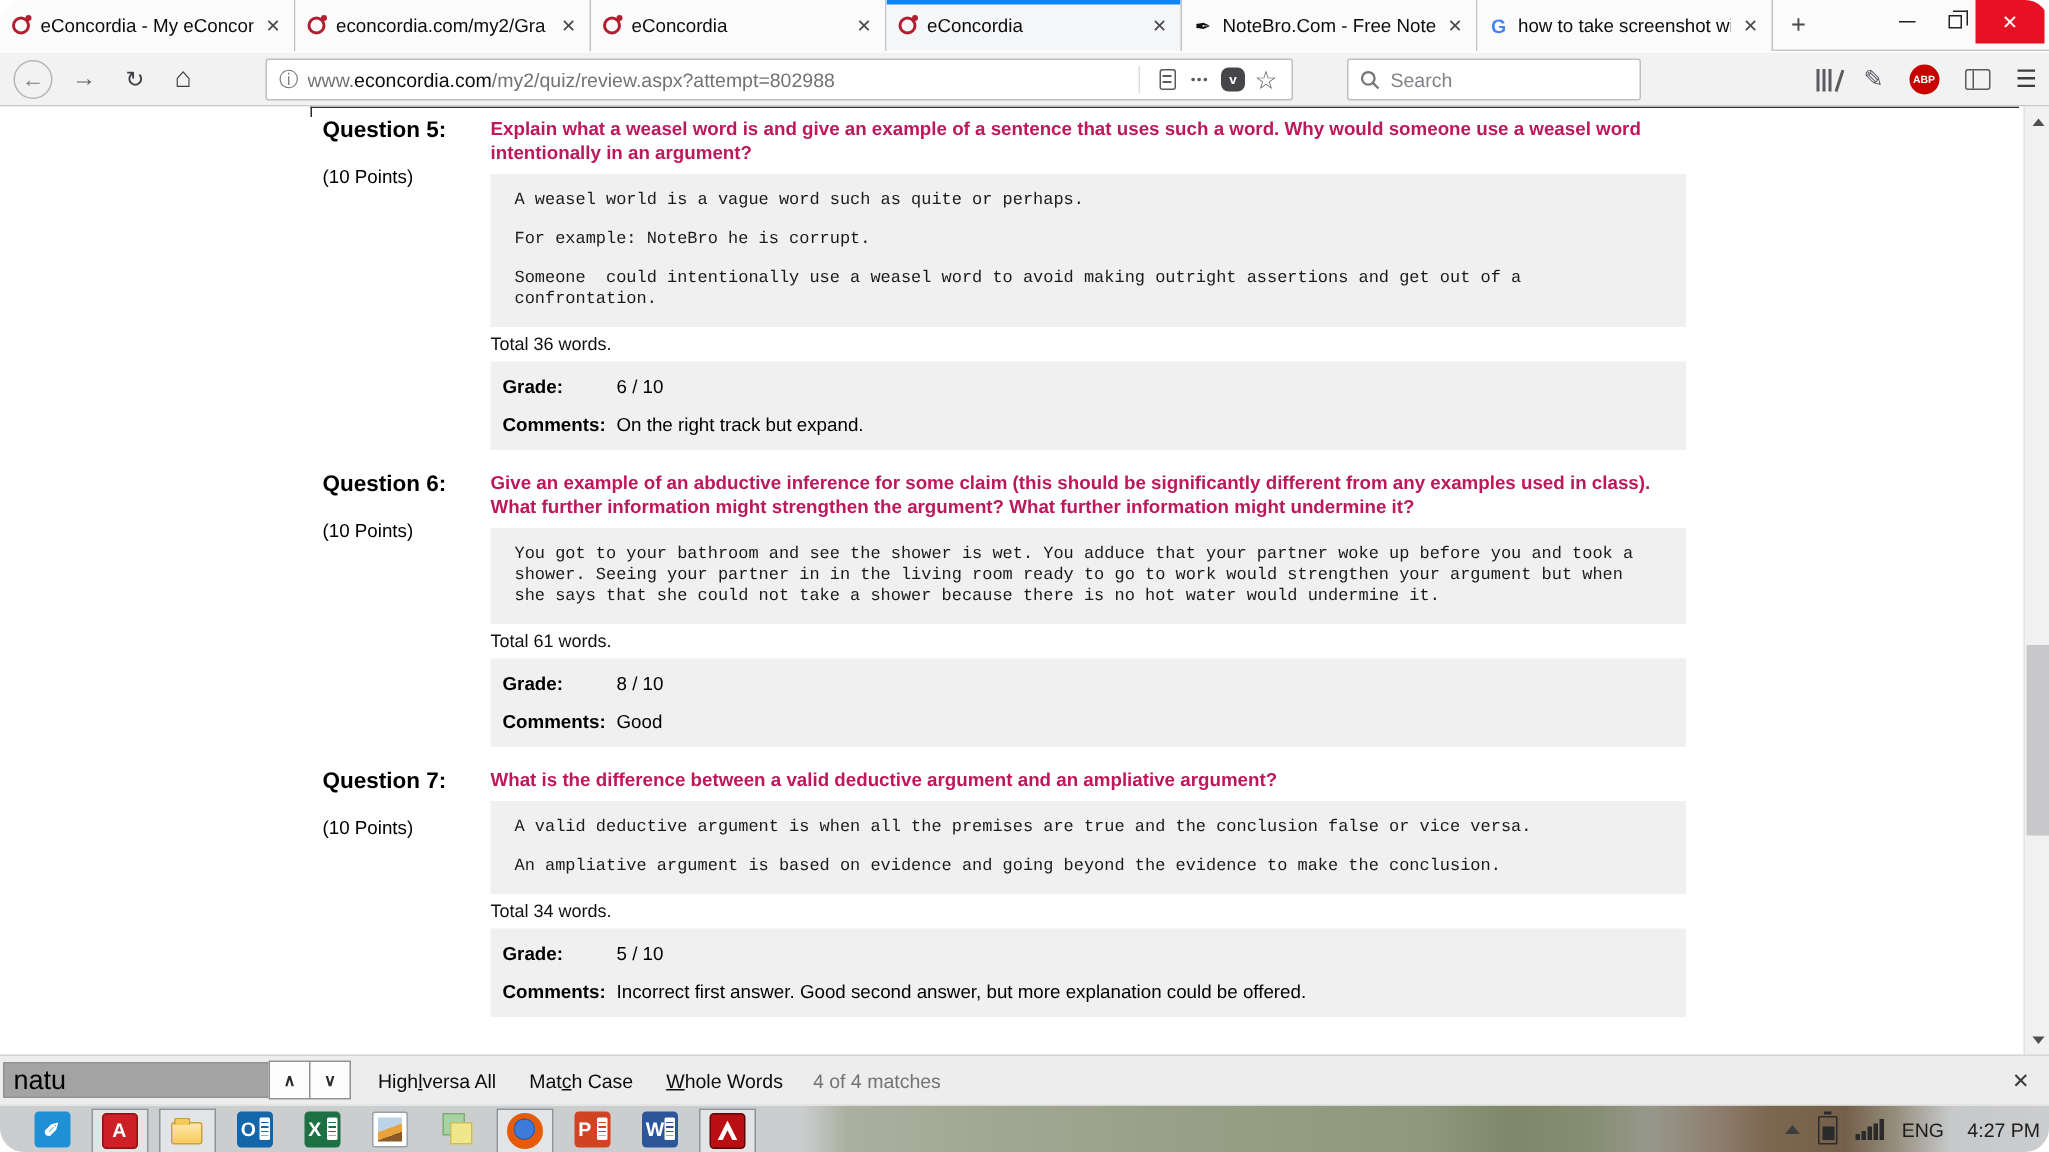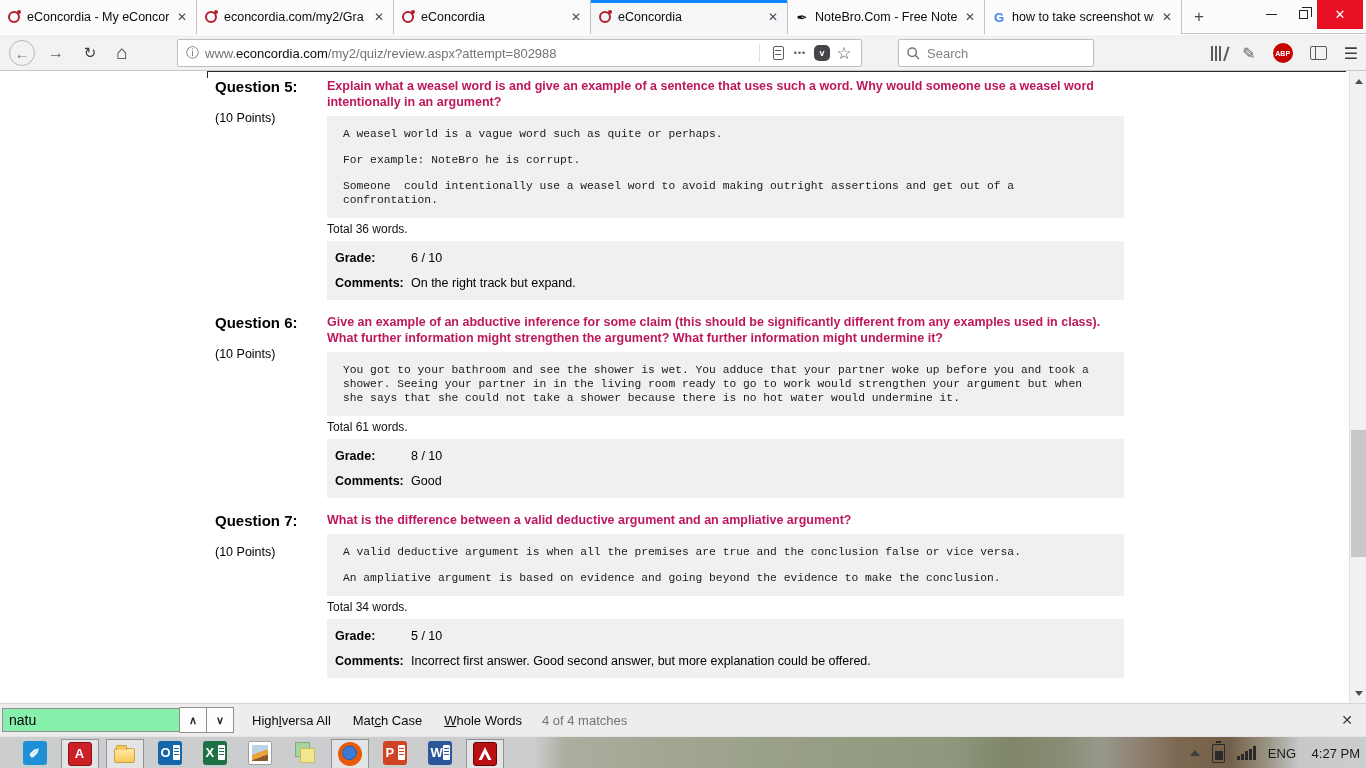--- a/index.html
+++ b/index.html
@@ -1,18 +1,18 @@
 <!DOCTYPE html>
 <html><head>
 <meta charset="utf-8">
 <style>
   * { box-sizing: border-box; margin: 0; padding: 0; }
   html,body { width:1366px; height:768px; overflow:hidden; }
   body { font-family:"Liberation Sans", sans-serif; background:#fff; position:relative; }
-  .screen { position:absolute; inset:0; width:1366px; height:768px; overflow:hidden; background:#fff; }
+  .screen { position:absolute; inset:0; width:1366px; height:768px; overflow:hidden; background:#fff;border-radius:16px; }
 
   
   .tabbar { position:absolute; top:0; left:0; width:1366px; height:34px; background:#fbfbfb; border-bottom:1px solid #c6c6c6; display:flex; }
   .tab { width:197px; height:34px; display:flex; align-items:center; padding:0 7px; gap:6px; border-right:1px solid #c2c2c2; font-size:12.5px; color:#0c0c0d; background:#fbfbfb; position:relative; overflow:hidden; white-space:nowrap; }
   .tab.active { background:#f5f6f7; }
   .tab.active::before { content:""; position:absolute; top:0; left:0; right:0; height:3px; background:#0a84ff; }
   .tab-title { flex:1; overflow:hidden; }
   .tab-close { color:#4a4a4f; font-size:12px; padding:0 2px; }
   .fav { flex:0 0 auto; width:14px; height:14px; display:flex; align-items:center; justify-content:center; }
   .fav-ec { width:12px; height:12px; border:2px solid #b11f31; border-radius:50%; position:relative; }
@@ -81,21 +81,21 @@
   
   .vscroll { position:absolute; right:0; top:71px; width:17px; height:632px; background:#f1f1f2; border-left:1px solid #e2e2e2; }
   .sarr { position:absolute; left:0; width:17px; height:16px; display:flex; align-items:center; justify-content:center; }
   .sarr.up { top:2px; } .sarr.down { bottom:2px; }
   .tri-up { width:0; height:0; border-left:4px solid transparent; border-right:4px solid transparent; border-bottom:5px solid #505050; }
   .tri-down { width:0; height:0; border-left:4px solid transparent; border-right:4px solid transparent; border-top:5px solid #505050; }
   .sthumb { position:absolute; left:1px; top:359px; width:15px; height:127px; background:#c8c8ca; }
 
   
   .findbar { position:absolute; top:703px; left:0; width:1366px; height:33px; background:#ededee; border-top:1px solid #d5d5d5; display:flex; align-items:center; font-size:13px; color:#0c0c0d; }
-  .findinput { margin-left:2px; width:178px; height:24px; border:1px solid #919191; padding:0 6px; font-size:14px; font-family:"Liberation Sans",sans-serif; background:#86efac; outline:none; }
+  .findinput { margin-left:2px; width:178px; height:24px; border:1px solid #919191; padding:0 6px; font-size:18px; font-family:"Liberation Sans",sans-serif; background:#a3a3a3; outline:none; }
   .findbtn { width:28px; height:26px; border:1px solid #919191; background:#fdfdfd; display:flex; align-items:center; justify-content:center; font-size:11px; font-weight:bold; color:#2b2b2b; margin-left:-1px; }
   .findopt { margin-left:22px; }
   .findopt.first { margin-left:18px; }
   .findopt u { text-decoration:underline; }
   .findmatches { margin-left:20px; color:#737373; }
   .findclose { margin-left:auto; margin-right:13px; font-size:14px; color:#3b3b3b; }
 
   
   .taskbar { position:absolute; top:736px; left:0; width:1366px; height:32px;
     background:linear-gradient(90deg,#cbcdce 0px,#cbcdce 535px,#abafa0 565px,#a2a794 660px,#99a087 780px,#8f977c 950px,#7f866a 1010px,#868d72 1060px,#97988c 1100px,#8f8172 1140px,#7c6750 1180px,#74604a 1230px,#97907f 1265px,#c6c8ca 1300px,#cbcdce 1366px);

